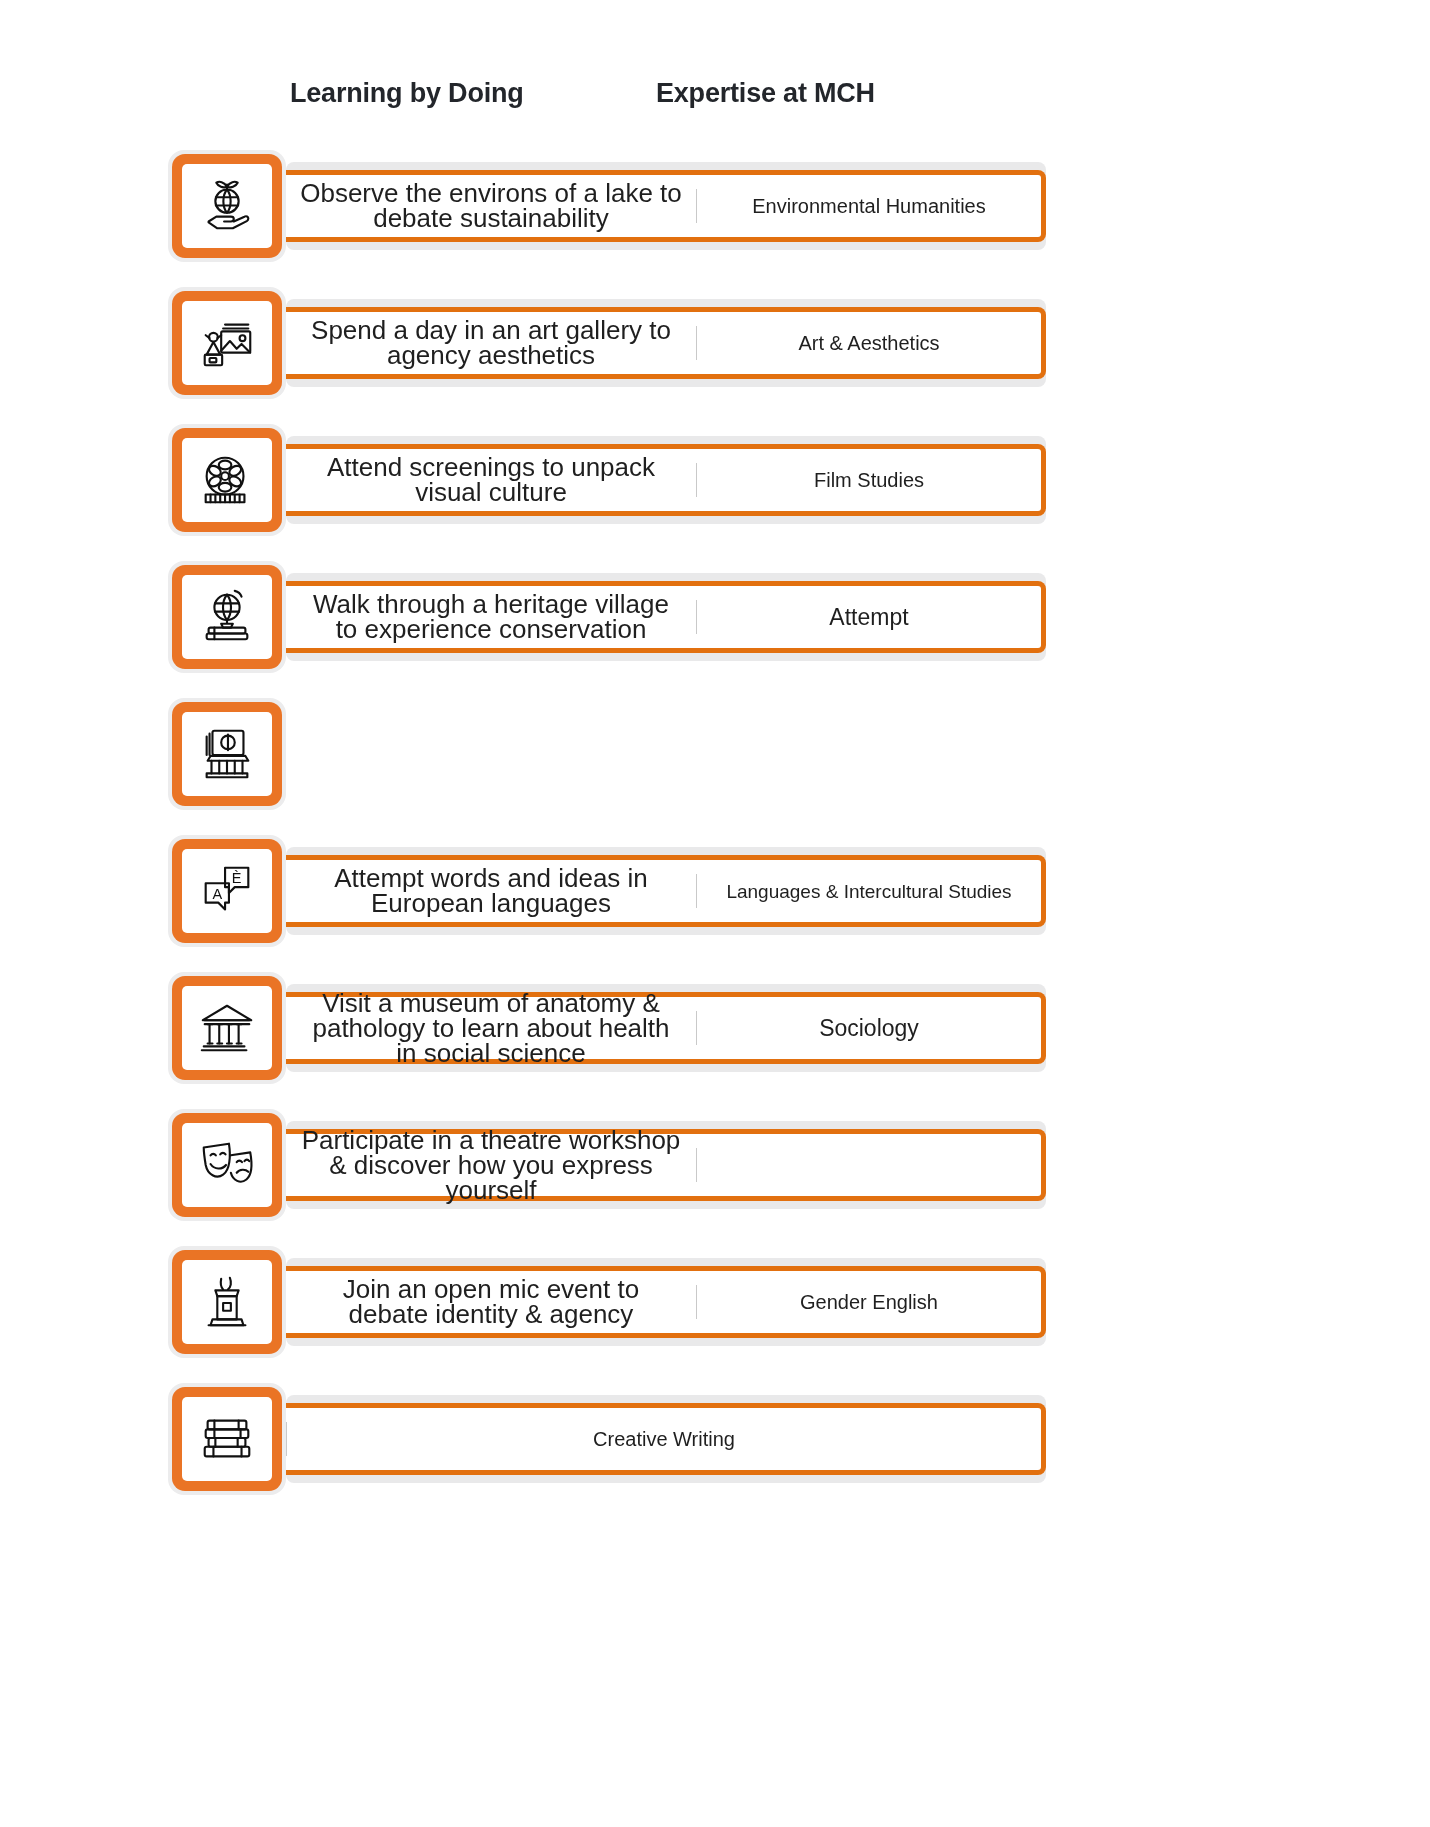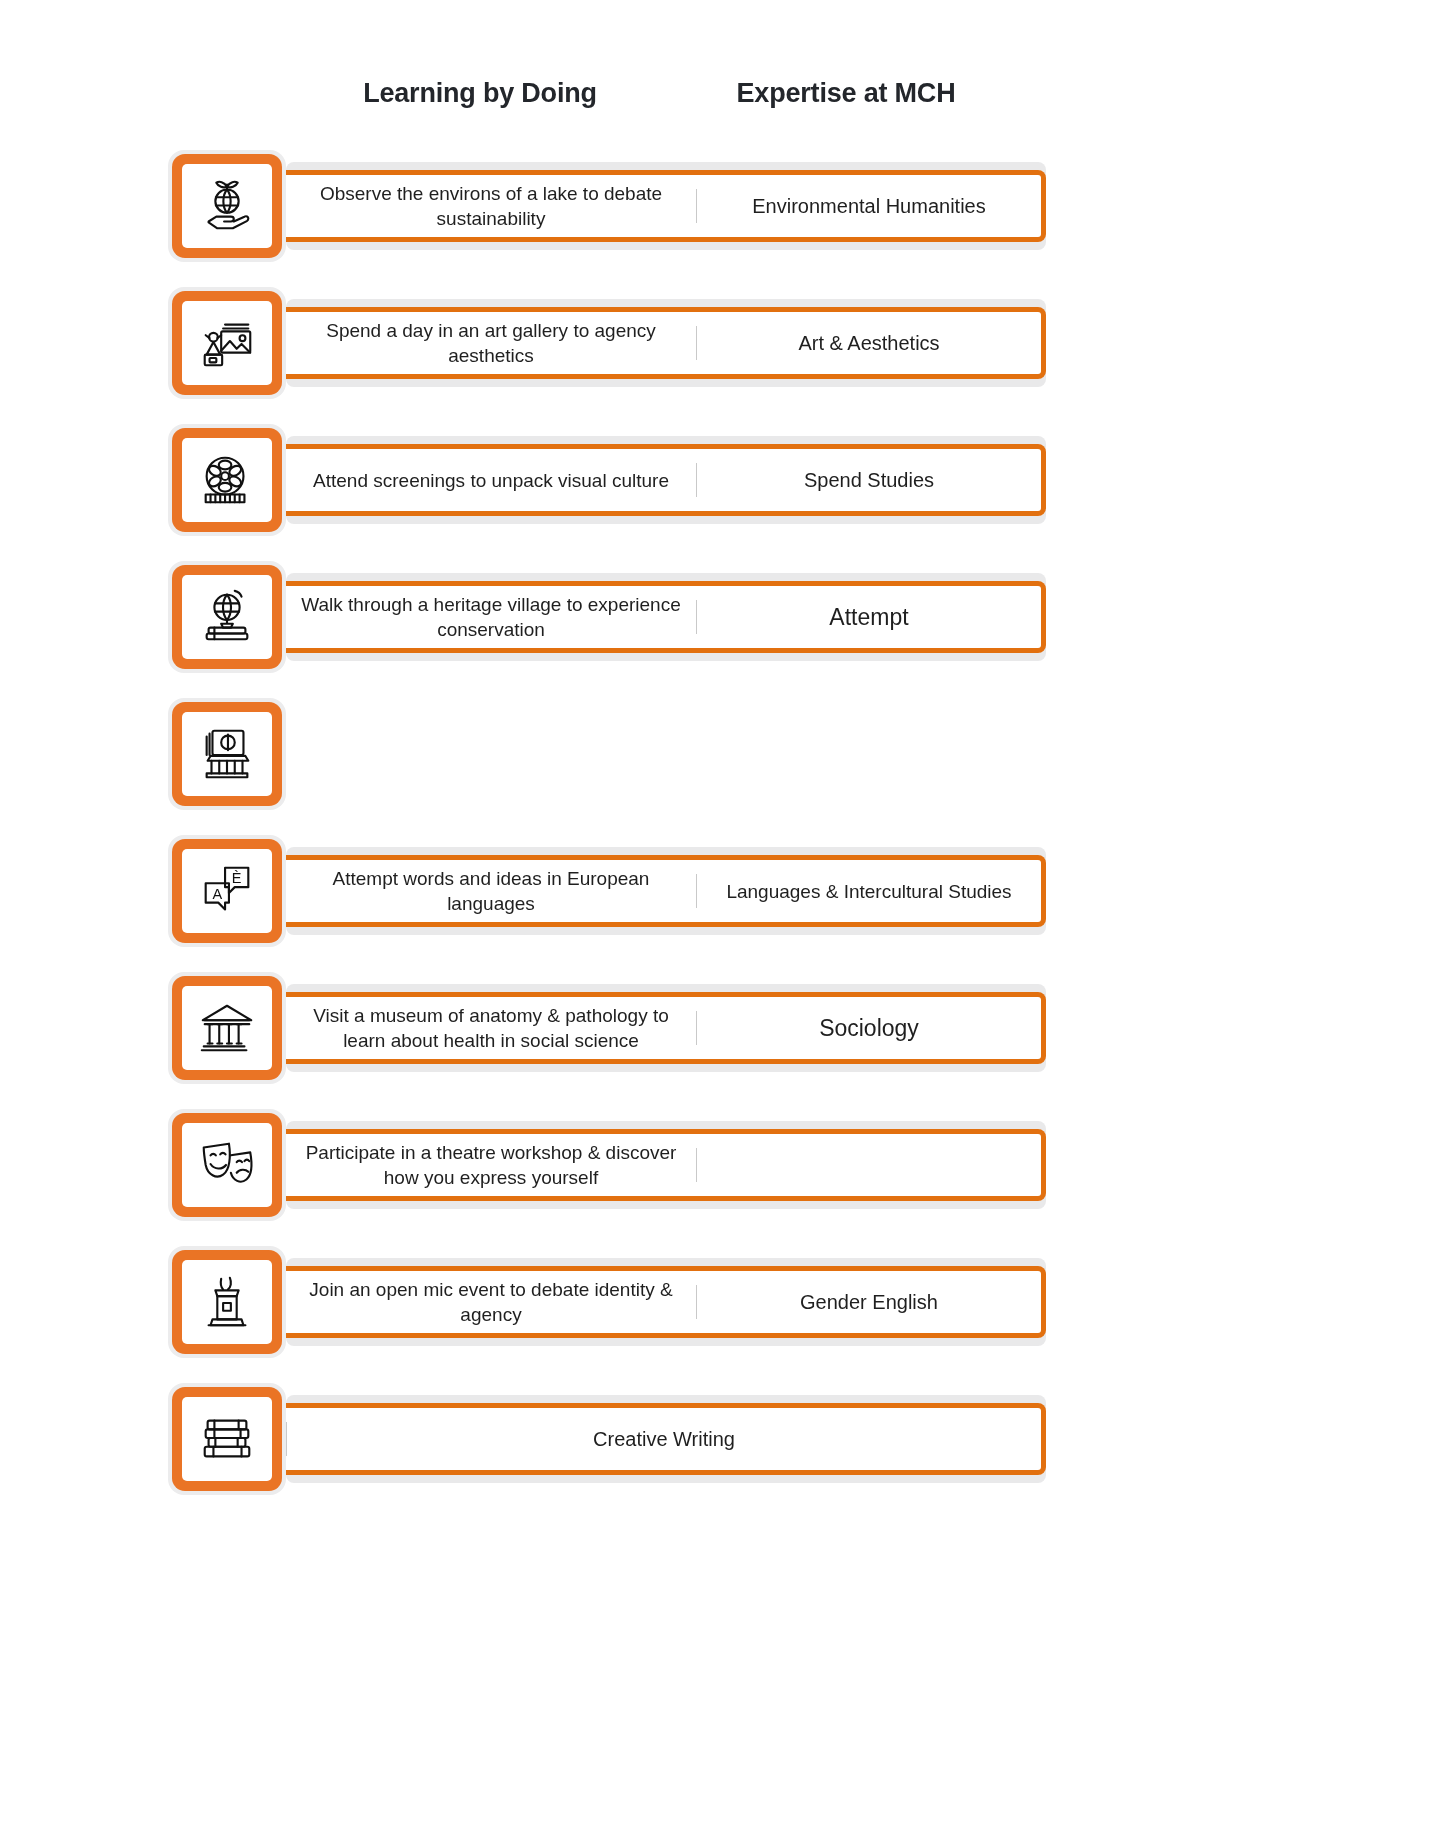--- a/index.html
+++ b/index.html
@@ -15,21 +15,20 @@
   
   .headers{
     position:absolute;left:0;top:78px;width:1430px;height:48px;
   }
   .hdr{
     position:absolute;
     font-size:27px;
     font-weight:bold;
     letter-spacing:-0.2px;
     color:#23262b;
-    text-align:center;
     white-space:nowrap;
   }
   .hdr-left{left:290px;top:0;width:380px;}
   .hdr-right{left:656px;top:0;width:380px;}
 
   
   .rows{position:absolute;left:0;top:150px;width:1430px;}
   .row{
     position:relative;
     height:112px;
@@ -83,21 +82,21 @@
     border-radius:0 8px 8px 0;
   }
   .cell{
     display:flex;align-items:center;justify-content:center;
     text-align:center;
     box-sizing:border-box;
     padding:0 14px;
   }
   .cell-activity{
     width:410px;
-    font-size:19px;
+    font-size:26px;
     line-height:25px;
     color:#1f1f1f;
   }
   .divider{
     width:1px;
     background:#c9c9c9;
     margin:14px 0;
     flex:0 0 1px;
   }
   .cell-expertise{
@@ -196,21 +195,21 @@
         <path d="M15 47v8 M20 47v8 M25 47v8 M30 47v8 M35 47v8 M40 47v8 M45 47v8"></path>
       </g>
     </svg>
         </div>
       </div>
     </div>
     <div class="bar-wrap">
       <div class="bar capped">
         <div class="cell cell-activity">Attend screenings to unpack visual culture</div>
         <div class="divider"></div>
-        <div class="cell cell-expertise ">Spend Studies</div>
+        <div class="cell cell-expertise ">Film Studies</div>
       </div>
     </div>
       </div>
       <div class="row">
     <div class="icon-tile">
       <div class="icon-tile-inner">
         <div class="icon-face">
 
     <svg viewBox="0 0 64 64" width="62" height="62">
       <g fill="none" stroke="#111" stroke-width="2.2" stroke-linecap="round" stroke-linejoin="round">

